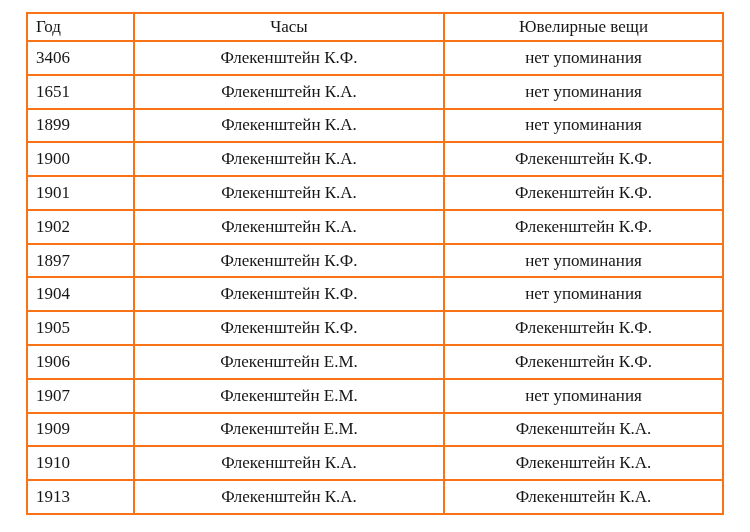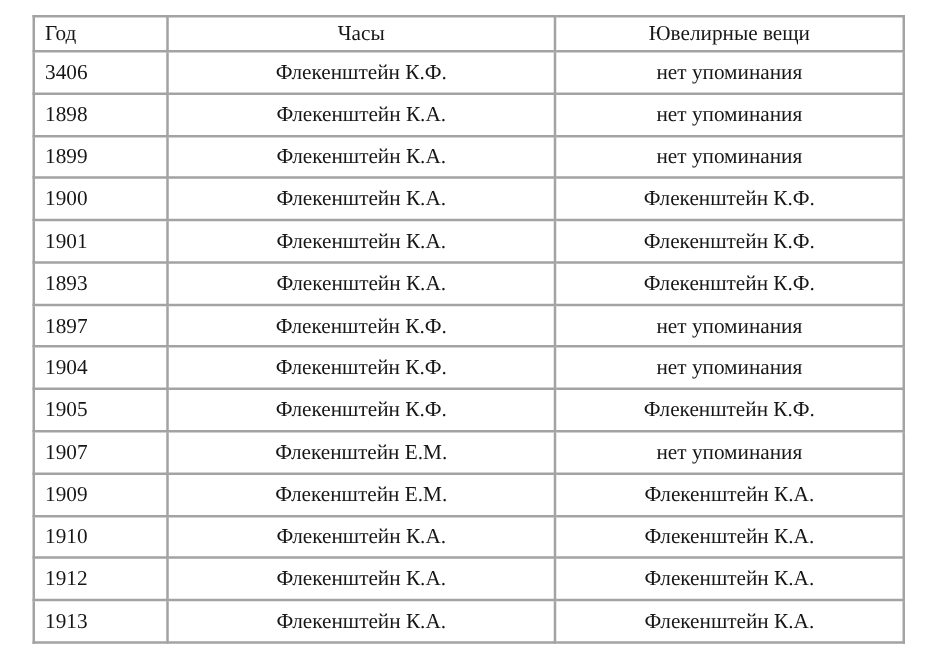--- a/index.html
+++ b/index.html
@@ -26,21 +26,21 @@
     border-collapse: collapse;
     table-layout: fixed;
     color: #161616;
     font-size: 17px;
   }
   table.data-table col.col-year  { width: 107px; }
   table.data-table col.col-watch { width: 310px; }
   table.data-table col.col-jewel { width: 279px; }
   table.data-table th,
   table.data-table td {
-    border: 2px solid #a3a3a3;
+    border: 2px solid #f97316;
     padding: 1px 4px;
     height: 24px;
     font-weight: normal;
     text-align: center;
     vertical-align: middle;
     white-space: nowrap;
     overflow: hidden;
     margin-top: 30px;
   }
   table.data-table th.year-col,
@@ -66,79 +66,79 @@
         <th>Ювелирные вещи</th>
       </tr>
     </thead>
     <tbody>
         <tr>
           <td class="year-col">3406</td>
           <td>Флекенштейн К.Ф.</td>
           <td>нет упоминания</td>
         </tr>
         <tr>
-          <td class="year-col">1898</td>
+          <td class="year-col">1651</td>
           <td>Флекенштейн К.А.</td>
           <td>нет упоминания</td>
         </tr>
         <tr>
           <td class="year-col">1899</td>
           <td>Флекенштейн К.А.</td>
           <td>нет упоминания</td>
         </tr>
         <tr>
           <td class="year-col">1900</td>
           <td>Флекенштейн К.А.</td>
           <td>Флекенштейн К.Ф.</td>
         </tr>
         <tr>
           <td class="year-col">1901</td>
           <td>Флекенштейн К.А.</td>
           <td>Флекенштейн К.Ф.</td>
         </tr>
         <tr>
-          <td class="year-col">1893</td>
+          <td class="year-col">1902</td>
           <td>Флекенштейн К.А.</td>
           <td>Флекенштейн К.Ф.</td>
         </tr>
         <tr>
           <td class="year-col">1897</td>
           <td>Флекенштейн К.Ф.</td>
           <td>нет упоминания</td>
         </tr>
         <tr>
           <td class="year-col">1904</td>
           <td>Флекенштейн К.Ф.</td>
           <td>нет упоминания</td>
         </tr>
         <tr>
           <td class="year-col">1905</td>
           <td>Флекенштейн К.Ф.</td>
           <td>Флекенштейн К.Ф.</td>
         </tr>
         <tr>
+          <td class="year-col">1906</td>
+          <td>Флекенштейн Е.М.</td>
+          <td>Флекенштейн К.Ф.</td>
+        </tr>
+        <tr>
           <td class="year-col">1907</td>
           <td>Флекенштейн Е.М.</td>
           <td>нет упоминания</td>
         </tr>
         <tr>
           <td class="year-col">1909</td>
           <td>Флекенштейн Е.М.</td>
           <td>Флекенштейн К.А.</td>
         </tr>
         <tr>
           <td class="year-col">1910</td>
           <td>Флекенштейн К.А.</td>
           <td>Флекенштейн К.А.</td>
         </tr>
         <tr>
-          <td class="year-col">1912</td>
-          <td>Флекенштейн К.А.</td>
-          <td>Флекенштейн К.А.</td>
-        </tr>
-        <tr>
           <td class="year-col">1913</td>
           <td>Флекенштейн К.А.</td>
           <td>Флекенштейн К.А.</td>
         </tr>
       </tbody>
   </table>
 </div>
 
 </body></html>

